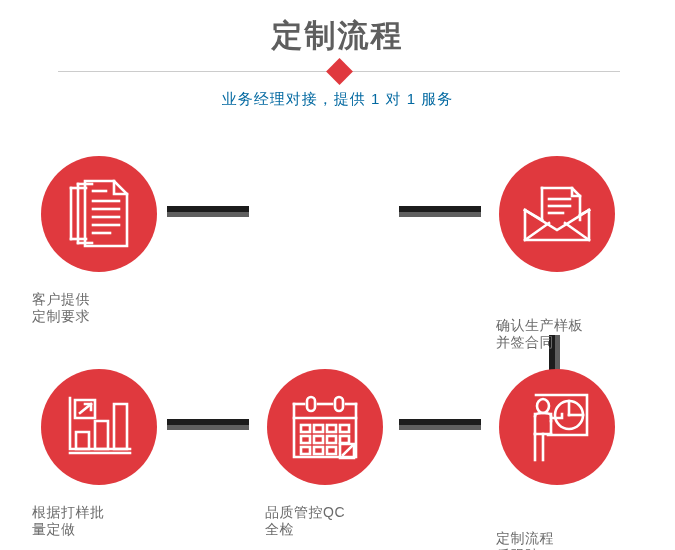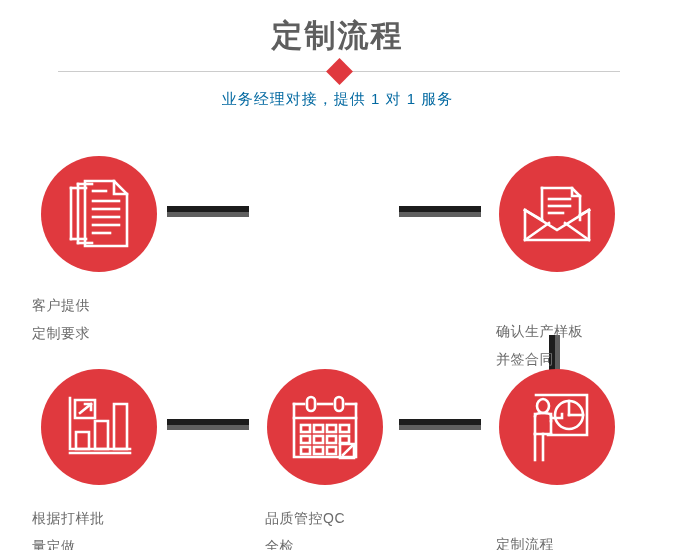--- a/index.html
+++ b/index.html
@@ -102,21 +102,21 @@
     align-items: center;
     justify-content: center;
   }
   .step-circle svg {
     display: block;
   }
   .step-label {
     margin-top: 19px;
     font-size: 14px;
     color: #6b6b6b;
-    line-height: 28px;
+    line-height: 17px;
     text-align: left;
     padding-left: 18px;
     letter-spacing: 0.5px;
     white-space: pre-line;
   }
 
   
   .pos-r1c1 { left: 14px;  top: 156px; }
   .pos-r1c2 { left: 240px; top: 156px; }
   .pos-r1c3 { left: 472px; top: 156px; }

